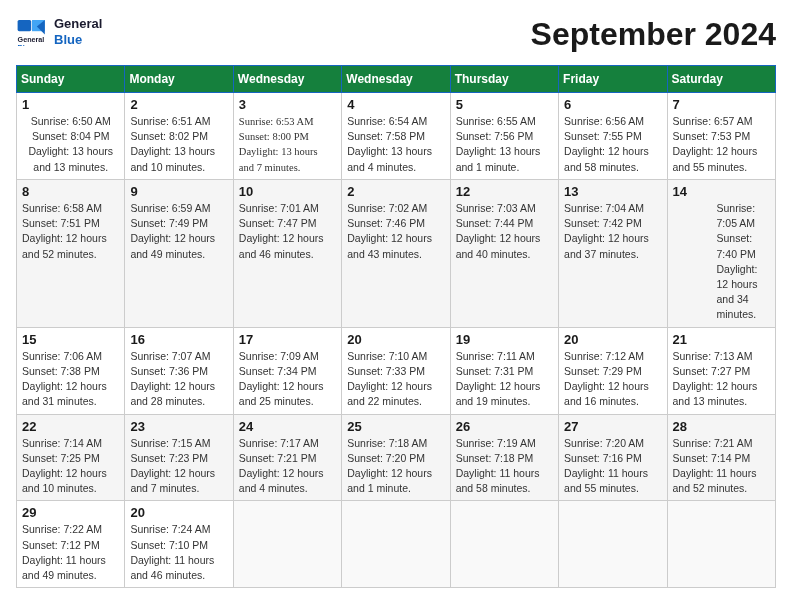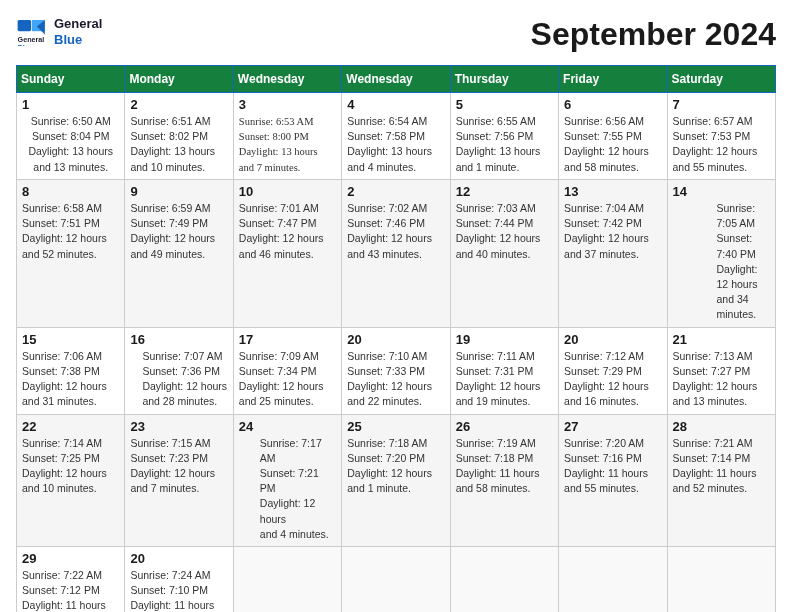--- a/index.html
+++ b/index.html
@@ -222,21 +222,21 @@
       <tr>
         <td>
           <span class="day-num">15</span>
           <div class="day-detail" style="white-space: pre-line;">Sunrise: 7:06 AM
 Sunset: 7:38 PM
 Daylight: 12 hours
 and 31 minutes.</div>
         </td>
         <td>
           <span class="day-num">16</span>
-          <div class="day-detail" style="white-space: pre-line; margin-left: 12px;">Sunrise: 7:07 AM
+          <div class="day-detail" style="white-space: pre-line;">Sunrise: 7:07 AM
 Sunset: 7:36 PM
 Daylight: 12 hours
 and 28 minutes.</div>
         </td>
         <td>
           <span class="day-num">17</span>
           <div class="day-detail" style="white-space: pre-line;">Sunrise: 7:09 AM
 Sunset: 7:34 PM
 Daylight: 12 hours
 and 25 minutes.</div>
@@ -280,21 +280,21 @@
         </td>
         <td>
           <span class="day-num">23</span>
           <div class="day-detail" style="white-space: pre-line;">Sunrise: 7:15 AM
 Sunset: 7:23 PM
 Daylight: 12 hours
 and 7 minutes.</div>
         </td>
         <td>
           <span class="day-num">24</span>
-          <div class="day-detail" style="white-space: pre-line; margin-left: 21px;">Sunrise: 7:17 AM
+          <div class="day-detail" style="white-space: pre-line;">Sunrise: 7:17 AM
 Sunset: 7:21 PM
 Daylight: 12 hours
 and 4 minutes.</div>
         </td>
         <td>
           <span class="day-num">25</span>
           <div class="day-detail" style="white-space: pre-line;">Sunrise: 7:18 AM
 Sunset: 7:20 PM
 Daylight: 12 hours
 and 1 minute.</div>

